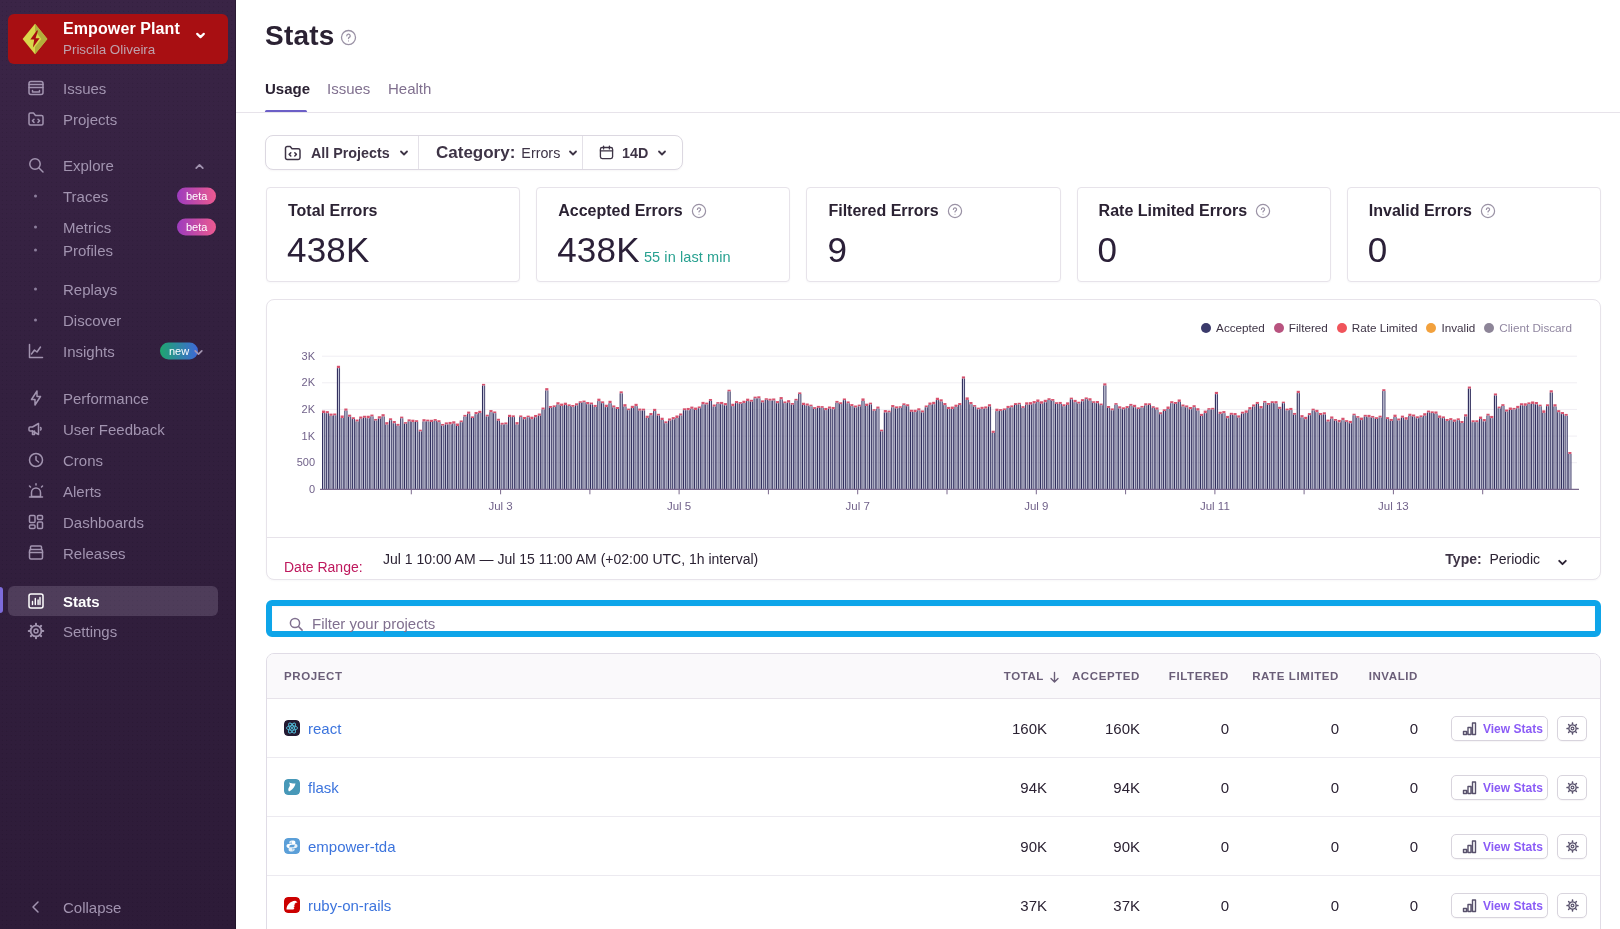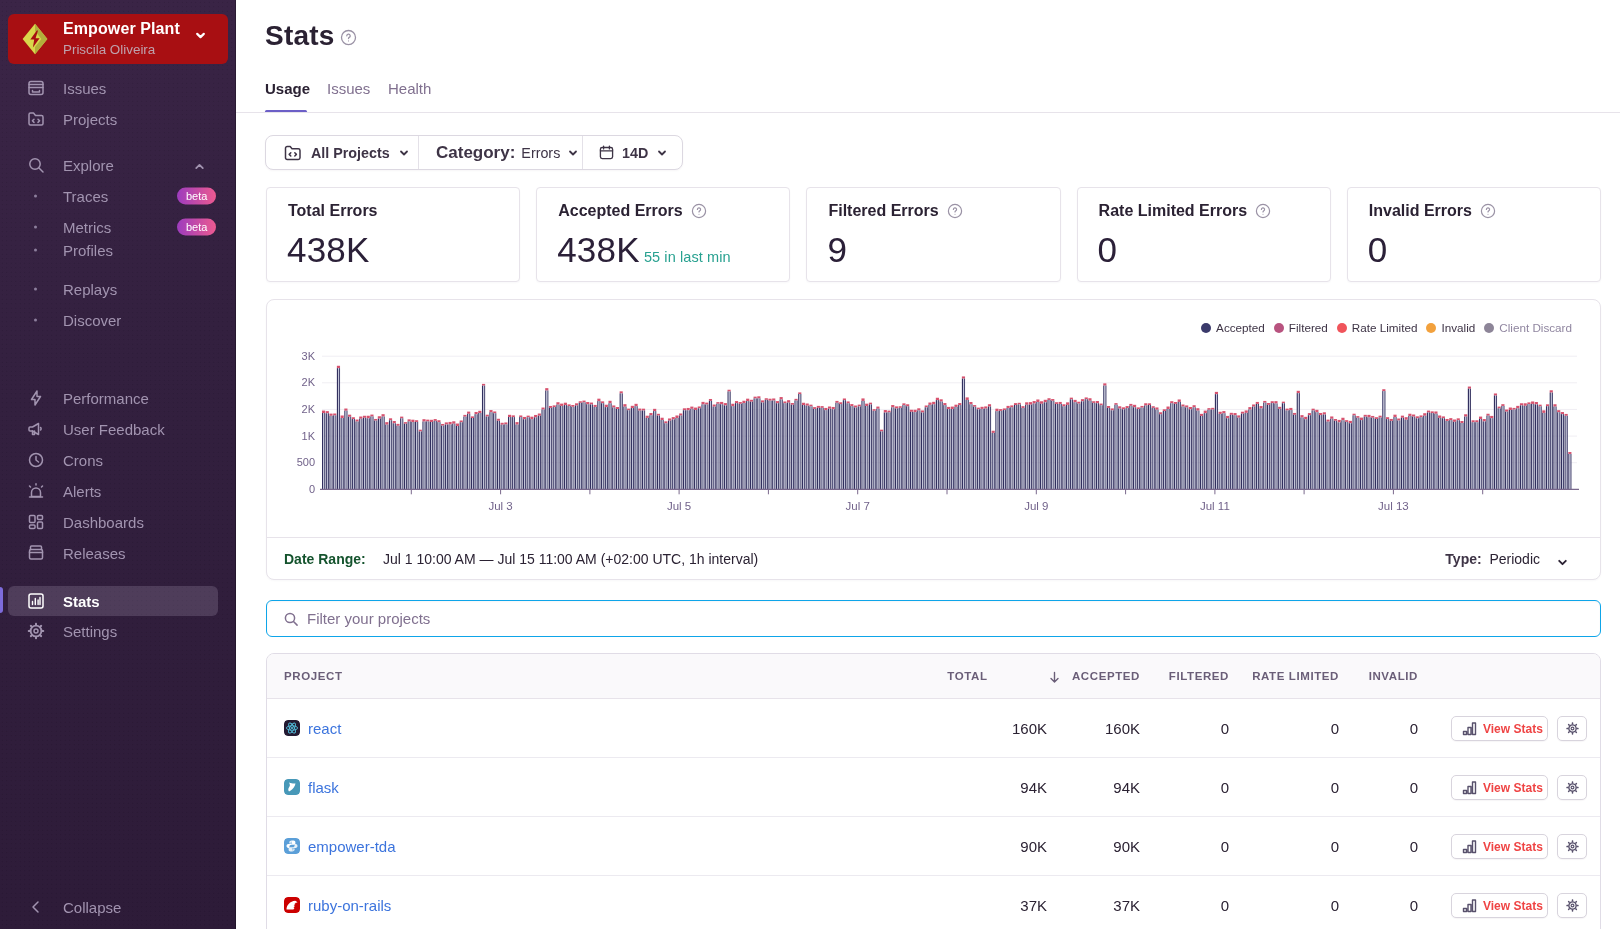--- a/index.html
+++ b/index.html
@@ -36,34 +36,34 @@
 .cards{position:absolute;left:30px;top:187px;width:1335px;height:95px;display:flex;gap:16px}
 .card{flex:1;border:1px solid #e7e3ea;border-radius:4px;background:#fff;position:relative;box-shadow:0 1px 2px rgba(43,34,51,.03)}
 .card .ct{position:absolute;left:21px;top:14px;font-size:16px;font-weight:700;color:#2b2233;display:flex;align-items:center;gap:8px}
 .card .cv{position:absolute;left:20px;top:42px;font-size:35px;color:#2b2038;letter-spacing:.2px}
 .card .csub{font-size:14.5px;color:#28a190;letter-spacing:.1px}
 .chartcard{position:absolute;left:30px;top:299px;width:1335px;height:281px;border:1px solid #e7e3ea;border-radius:8px;background:#fff;box-shadow:0 1px 2px rgba(43,34,51,.03)}
 .legend{position:absolute;top:21px;right:28px;display:flex;gap:9px;align-items:center}
 .litem{display:flex;align-items:center;gap:5px;font-size:11.7px;color:#3e3446}
 .ldot{width:10px;height:10px;border-radius:50%}
 .daterow{position:absolute;left:0;top:237px;width:1333px;height:43px;border-top:1px solid #e7e3ea;font-size:14px;color:#2b2233}
-.drlabel{position:absolute;left:17px;top:13px;font-weight:700;color:#14532d}
+.drlabel{position:absolute;left:17px;top:21px;font-weight:400;color:#be185d}
 .drval{position:absolute;left:116px;top:13px}
 .drtype{position:absolute;right:60px;top:13px;font-weight:700;color:#3e3446}
-.search{position:absolute;left:30px;top:600px;width:1335px;height:37px;border:1px solid #0ea5e9;border-radius:6px;background:#fff;box-shadow:inset 0 1px 2px rgba(43,34,51,.04)}
+.search{position:absolute;left:30px;top:600px;width:1335px;height:37px;border:6px solid #0ea5e9;border-radius:6px;background:#fff;box-shadow:inset 0 1px 2px rgba(43,34,51,.04)}
 .search .ph{position:absolute;left:40px;top:9px;font-size:15px;color:#80708f}
 .tablebox{position:absolute;left:30px;top:653px;width:1335px;height:281px;border:1px solid #e0dce6;border-radius:8px 8px 0 0;background:#fff;overflow:hidden}
 .thead{position:absolute;left:0;top:0;width:100%;height:45px;background:#faf9fb;border-bottom:1px solid #e7e3ea}
 .th{position:absolute;top:16px;font-size:11.5px;font-weight:700;color:#6a5e78;letter-spacing:.6px}
 .trow{position:absolute;left:0;width:100%;height:59px;border-bottom:1px solid #eceaf0}
 .picon{position:absolute;left:17px;top:21px;width:16px;height:16px;border-radius:4px}
 .pname{position:absolute;left:41px;top:21px;font-size:15px;color:#3c74dd}
 .num{position:absolute;top:21px;font-size:15px;color:#2b2233;text-align:right}
 .vsbtn{position:absolute;left:1184px;top:17px;width:97px;height:25px;border:1px solid #d8d4dd;border-radius:5px;background:#fff;box-shadow:0 1px 1px rgba(43,34,51,.04)}
-.vsbtn span{position:absolute;left:31px;top:5px;font-size:12px;font-weight:700;color:#ef4444}
+.vsbtn span{position:absolute;left:31px;top:5px;font-size:12px;font-weight:700;color:#8b5cf6}
 .gearbtn{position:absolute;left:1290px;top:17px;width:30px;height:25px;border:1px solid #d8d4dd;border-radius:5px;background:#fff;box-shadow:0 1px 1px rgba(43,34,51,.04)}
 </style></head>
 <body>
 <div class="sidebar">
     <div class="org">
       <svg class="logo" width="26" height="32" viewBox="0 0 26 32">
 <path d="M13 0.8 L25.4 16 L13 31.2 L0.6 16 Z" fill="#d9d74b"></path>
 <path d="M13 0.8 L25.4 16 L13 31.2 L13 24 L19.4 16 L13 8 Z" fill="#b2ae3c"></path>
 <path d="M13 8 L19.4 16 L13 24 L13 31.2 L8.2 25.3 L8.2 19.8 L11 16 L8.2 12.1 L8.2 6.6 Z" fill="#d9d74b" opacity="0"></path>
 <path d="M14.8 7.6 L8.3 16.6 L12.2 16.6 L10.9 24.4 L17.6 15.2 L13.6 15.2 L16 7.6 Z" fill="#a60e11"></path>
@@ -113,20 +113,31 @@
       <span class="bullet"></span>
       <span class="ni-label">Profiles</span>
     </div>
     <div class="nav-item" style="top:274px">
       <span class="bullet"></span>
       <span class="ni-label">Replays</span>
     </div>
     <div class="nav-item" style="top:305px">
       <span class="bullet"></span>
       <span class="ni-label">Discover</span>
+    </div>
+    <div class="nav-item" style="top:336px">
+      <svg class="ni-icon" width="18" height="18" viewBox="0 0 18 18" fill="none" stroke="#a294b0" stroke-width="1.5" stroke-linecap="round" stroke-linejoin="round">
+        <path d="M2.5 2.5v13h13"></path>
+        <path d="M4.5 12l3-4 2.5 2 3.5-5"></path>
+      </svg>
+      <span class="ni-label">Insights</span>
+      <span class="badge new">new</span>
+      <span style="position:absolute;left:193px;top:8px"><svg width="11" height="11" viewBox="0 0 10 10" fill="none" stroke="#a294b0" stroke-width="1.6" stroke-linecap="round" stroke-linejoin="round">
+          <path d="M2 3.5l3 3 3-3"></path>
+        </svg></span>
     </div>
     <div class="nav-item" style="top:383px">
       <svg class="ni-icon" width="18" height="18" viewBox="0 0 18 18" fill="none" stroke="#a294b0" stroke-width="1.5" stroke-linecap="round" stroke-linejoin="round">
         <path d="M10 2L4.5 10.5h3.5L8 16l5.5-8.5H10z"></path>
       </svg>
       <span class="ni-label">Performance</span>
     </div>
     <div class="nav-item" style="top:414px">
       <svg class="ni-icon" width="18" height="18" viewBox="0 0 18 18" fill="none" stroke="#a294b0" stroke-width="1.5" stroke-linecap="round" stroke-linejoin="round">
         <path d="M3 7h2.5l6-3.5v11L5.5 11H3a1 1 0 0 1-1-1V8a1 1 0 0 1 1-1z"></path>
@@ -1688,21 +1699,21 @@
     <div class="search">
       <span style="position:absolute;left:16px;top:10px"><svg width="16" height="16" viewBox="0 0 16 16" fill="none" stroke="#80708f" stroke-width="1.5" stroke-linecap="round">
           <circle cx="7" cy="7" r="4.6"></circle>
           <path d="M10.5 10.5l3.6 3.6"></path>
         </svg></span>
       <span class="ph">Filter your projects</span>
     </div>
     <div class="tablebox">
       <div class="thead">
         <span class="th" style="left:17px">PROJECT</span>
-        <span class="th" style="left:652px;width:97px;text-align:center">TOTAL</span>
+        <span class="th" style="left:680px;width:97px;text-align:right">TOTAL</span>
         <span style="position:absolute;left:782px;top:15px"><svg width="11" height="12" viewBox="0 0 11 12" fill="none" stroke="#6a5e78" stroke-width="1.4" stroke-linecap="round" stroke-linejoin="round">
             <path d="M5.5 1.5v9M2 7.5l3.5 3.5L9 7.5"></path>
           </svg></span>
         <span class="th" style="left:783px;width:90px;text-align:right">ACCEPTED</span>
         <span class="th" style="left:872px;width:90px;text-align:right">FILTERED</span>
         <span class="th" style="left:962px;width:110px;text-align:right">RATE LIMITED</span>
         <span class="th" style="left:1071px;width:80px;text-align:right">INVALID</span>
       </div>
       <div class="trow" style="top:45px">
         <svg class="picon" width="16" height="16" viewBox="0 0 16 16">

